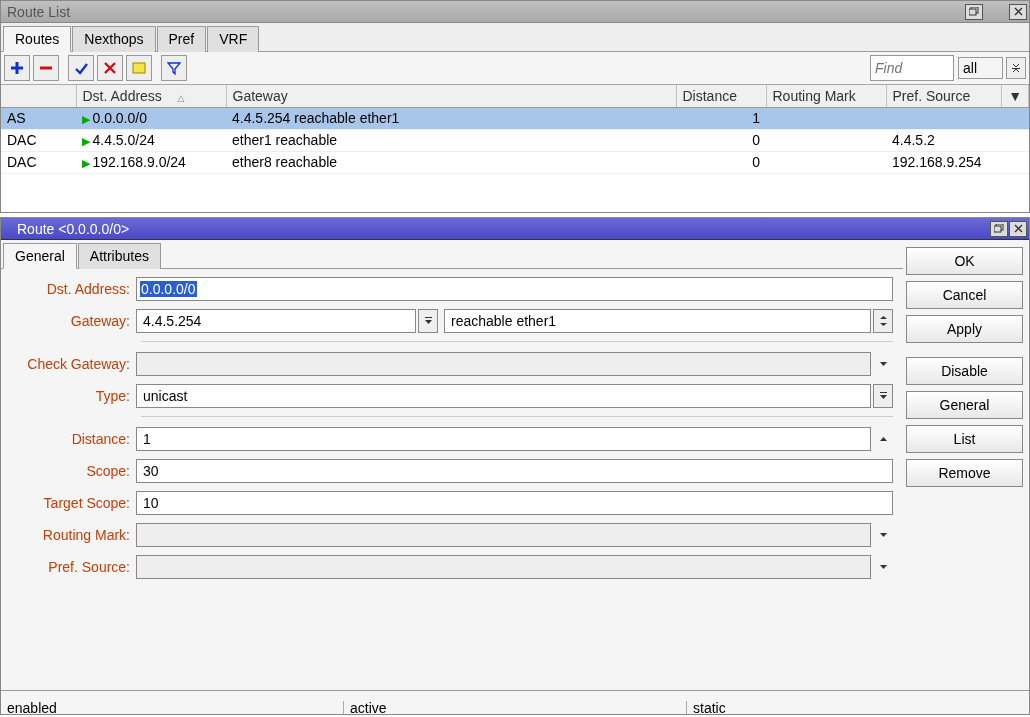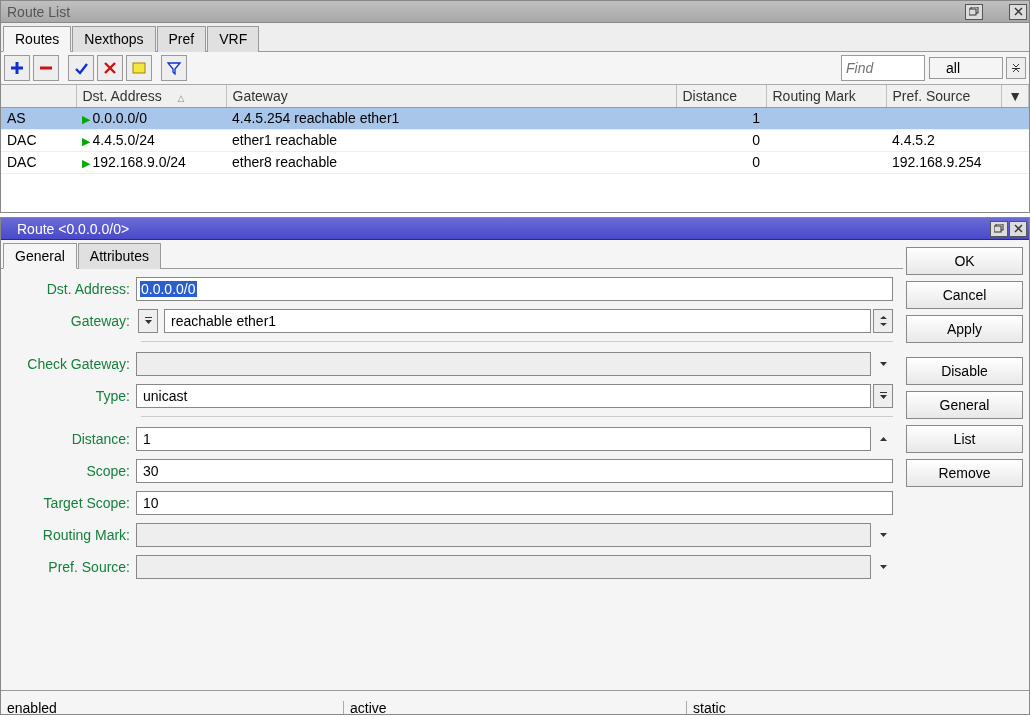--- a/index.html
+++ b/index.html
@@ -13,40 +13,40 @@
     .titlebar-btn { width: 18px; height: 16px; border: 1px solid #555; background: #ddd; margin-left: 1px; display: flex; align-items: center; justify-content: center; cursor: pointer; }
     
     .tabbar { display: flex; background: #eee; border-bottom: 1px solid #999; padding: 2px 2px 0 2px; }
     .tab { padding: 4px 11px; border: 1px solid #999; border-bottom: none; background: #e0e0e0; margin-right: 1px; cursor: pointer; position: relative; top: 1px; }
     .tab.active { background: #f5f5f5; border-bottom: 1px solid #f5f5f5; }
     
     .toolbar { display: flex; align-items: center; padding: 3px; background: #f5f5f5; border-bottom: 1px solid #aaa; }
     .tool-btn { width: 26px; height: 26px; border: 1px solid #999; background: #eee; margin-right: 3px; display: flex; align-items: center; justify-content: center; cursor: pointer; }
     .tool-sep { width: 6px; }
     .find-input { width: 84px; height: 26px; border: 1px solid #999; padding: 0 4px; font-style: italic; color: #888; }
-    .all-select { width: 74px; height: 22px; border: 1px solid #999; padding: 0 16px; margin-left: 4px; display:flex; align-items:center; justify-content: space-between;}
+    .all-select { width: 45px; height: 22px; border: 1px solid #999; padding: 0 4px; margin-left: 4px; display:flex; align-items:center; justify-content: space-between;}
     .dropdown-btn { width: 20px; height: 22px; border: 1px solid #999; background:#eee; margin-left: 3px; display:flex; align-items:center; justify-content:center;}
     
     .table { width: 100%; border-collapse: collapse; }
     .table th { text-align: left; padding: 2px 6px; background: #f0f0f0; border-right: 1px solid #c0c0c0; border-bottom: 1px solid #999; font-weight: normal; color:#333; height: 22px; }
     .table td { padding: 2px 6px; border-bottom: 1px solid #eee; height: 22px; }
     .table tr.selected td { background: #a8c6ea; }
     .flag-col { width: 75px; }
     .play-icon { color: #0a0; font-size: 11px; display:inline-block; margin-right: 2px; }
     .th-menu { width: 18px; text-align:center; }
     
     .route-window { margin-top: 4px; }
     .dialog-body { display: flex; background: #f5f5f5; }
     .left-panel { flex: 1; padding: 0; }
     .right-panel { width: 126px; padding: 7px 6px 6px 3px; background:#f5f5f5; }
     .action-btn { display: block; width: 100%; height: 28px; border: 1px solid #888; background: linear-gradient(#fff,#e8e8e8); margin-bottom: 6px; cursor: pointer; }
     
     .form-body { padding: 8px 10px 10px 10px; background:#f5f5f5; }
     .form-row { display: flex; align-items: center; margin-bottom: 8px; }
-    .form-label { width: 125px; text-align: right; padding-right: 6px; color:#15803d;}
+    .form-label { width: 125px; text-align: right; padding-right: 6px; color:#c2410c;}
     .form-input { flex: 1; height: 24px; border: 1px solid #888; background: #fff; padding: 0 6px; }
     .mini-btn { width: 20px; height: 24px; border: 1px solid #888; background: #eee; display:flex; align-items:center; justify-content:center; margin-left: 2px; cursor:pointer;}
     .spacer-line { border-top: 1px solid #ccc; margin: 6px 0 10px 130px; }
     .sel-highlight { background: #2b5fce; color:#fff; padding: 0px 1px; }
     
     .statusbar { display:flex; border-top:1px solid #999; background:#f5f5f5; height:24px; }
     .status-cell { flex:1; border-right:1px solid #aaa; padding: 2px 6px; display:flex; align-items:center;margin-top:10px;}
     
     svg { display: block; }
   </style>
@@ -188,20 +188,21 @@
       </div>
       <div class="form-body">
         <div class="form-row">
           <div class="form-label">Dst. Address:</div>
           <div class="form-input" style="display:flex; align-items:center; padding:0 3px;">
               <span class="sel-highlight">0.0.0.0/0</span>
             </div>
         </div>
         <div class="form-row">
           <div class="form-label">Gateway:</div>
+          <input class="form-input" style="flex: 0 0 280px;" value="4.4.5.254">
           <div class="mini-btn">
               <svg width="9" height="9" viewBox="0 0 9 9">
                 <rect x="1" y="0" width="7" height="1" fill="#333"></rect>
                 <path d="M1 3 L4.5 7 L8 3 Z" fill="#333"></path>
               </svg>
             </div>
           <div class="form-input" style="margin-left:6px; display:flex; align-items:center;">reachable ether1</div>
           <div class="mini-btn">
               <svg width="9" height="12" viewBox="0 0 9 12">
                 <path d="M1 4 L4.5 1 L8 4 Z M1 8 L4.5 11 L8 8 Z" fill="#333"></path>

